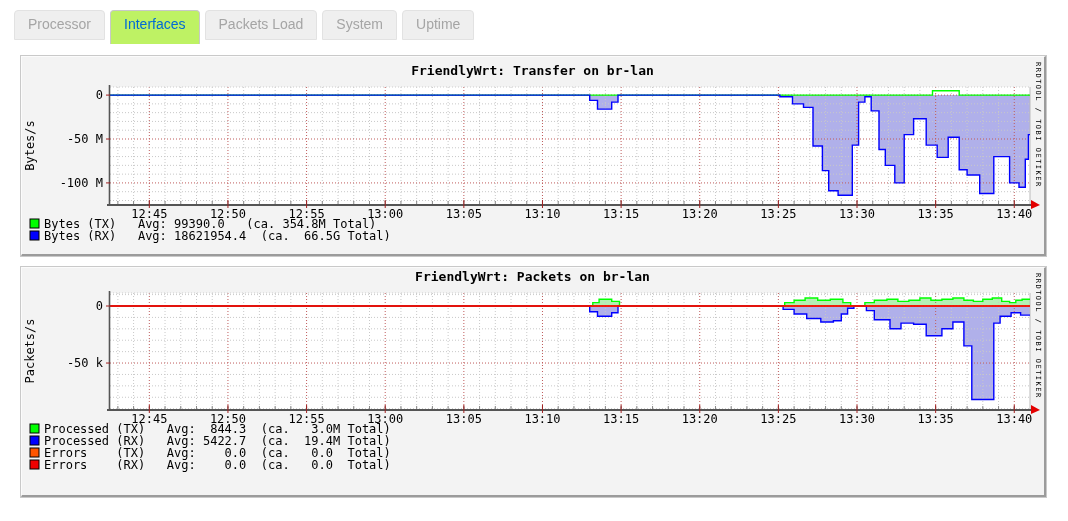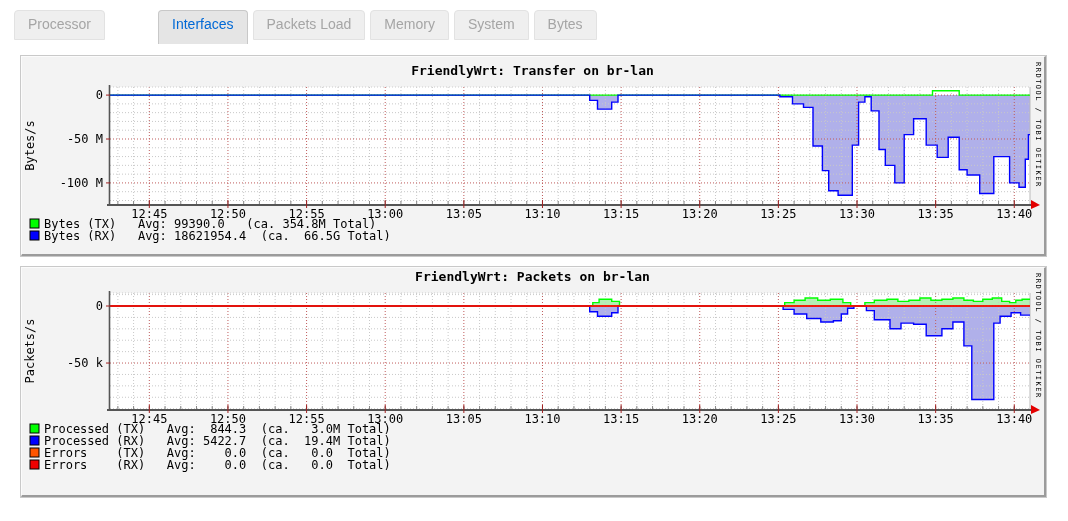--- a/index.html
+++ b/index.html
@@ -1,38 +1,37 @@
 <!DOCTYPE html>
 <html><head>
 <meta charset="utf-8">
 <style>
   html,body{margin:0;padding:0;background:#fff;}
   body{width:1068px;font-family:"Liberation Sans",sans-serif;-webkit-font-smoothing:antialiased;}
   .tabs{display:flex;align-items:flex-start;gap:5px;padding:10px 0 0 14px;}
   .tab{background:#efefef;border:1px solid #e2e2e2;border-radius:4px 4px 0 0;
        padding:6px 13px 7px;font-size:14px;color:#a5a5a5;cursor:pointer;line-height:15px;}
-  .tab.active{background:#e5e5e5;border-color:#c8c8c8;border-bottom:none;color:#0069d6;
-       padding-bottom:12px;margin-bottom:-4px;margin-left:48px;}
+  .tab.active{background:#bef264;border-color:#c8c8c8;border-bottom:none;color:#0069d6;
+       padding-bottom:12px;margin-bottom:-4px;}
   main{margin:15px 21px 0 20px;}
   .graph-box{border:1px solid #c9c9c9;margin-bottom:9px;background:#f3f3f3;}
   .rrd{position:relative;background:#f3f3f3;border-top:1px solid #fbfbfb;border-left:1px solid #fbfbfb;
        border-right:2px solid #9b9b9b;border-bottom:2px solid #9b9b9b;}
   .rrd svg{display:block;}
   svg text{font-family:"DejaVu Sans Mono","Liberation Mono",monospace;fill:#000;}
 </style>
 </head>
 <body>
 
 <nav class="tabs">
     <div class="tab">Processor</div>
     <div class="tab active">Interfaces</div>
     <div class="tab">Packets Load</div>
-    <div class="tab">Memory</div>
     <div class="tab">System</div>
-    <div class="tab">Bytes</div>
+    <div class="tab">Uptime</div>
   </nav>
 <main>
     <section class="graph-box">
       <div class="rrd">
         <svg width="1021" height="197">
           <rect x="88" y="30" width="920" height="117" fill="#ffffff"></rect>
           <path d="M88.0,38.1H567.7V43.4H575.5V52.1H589.7V45.1H596.0V38.1H757.9V39.8H770.5V46.9H781.5V50.4H791.0V89.0H800.4V113.6H806.7V133.8H816.1V138.2H830.3V88.1H836.6V45.1H842.9V39.8H849.2V53.9H857.0V92.5H863.3V108.4H872.8V125.9H882.2V77.6H891.6V61.8H904.2V88.1H915.2V100.4H926.2V80.2H937.2V112.7H945.1V118.0H957.7V136.5H971.8V99.6H987.6V125.9H997.0V130.3H1003.3V102.2H1006.4V77.6H1008.0V38.1H88.0Z" fill="#b0b0ea" stroke="none"></path>
           <line x1="95.86324786324786" y1="30" x2="95.86324786324786" y2="147" stroke="#c8c8c8" stroke-dasharray="1,2"></line>
           <line x1="111.58974358974359" y1="30" x2="111.58974358974359" y2="147" stroke="#c8c8c8" stroke-dasharray="1,2"></line>
           <line x1="143.04273504273505" y1="30" x2="143.04273504273505" y2="147" stroke="#c8c8c8" stroke-dasharray="1,2"></line>

